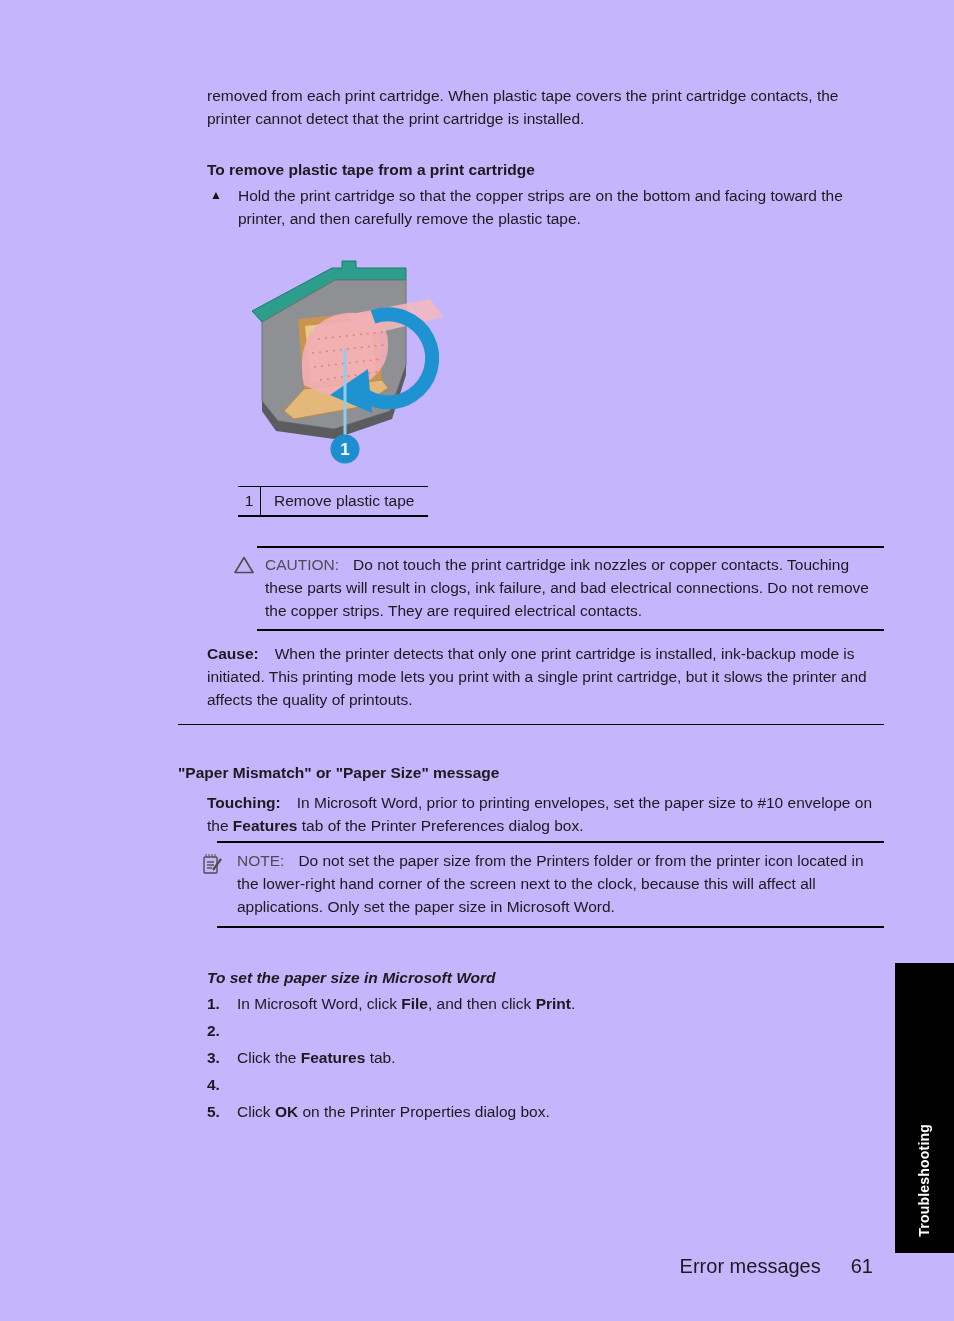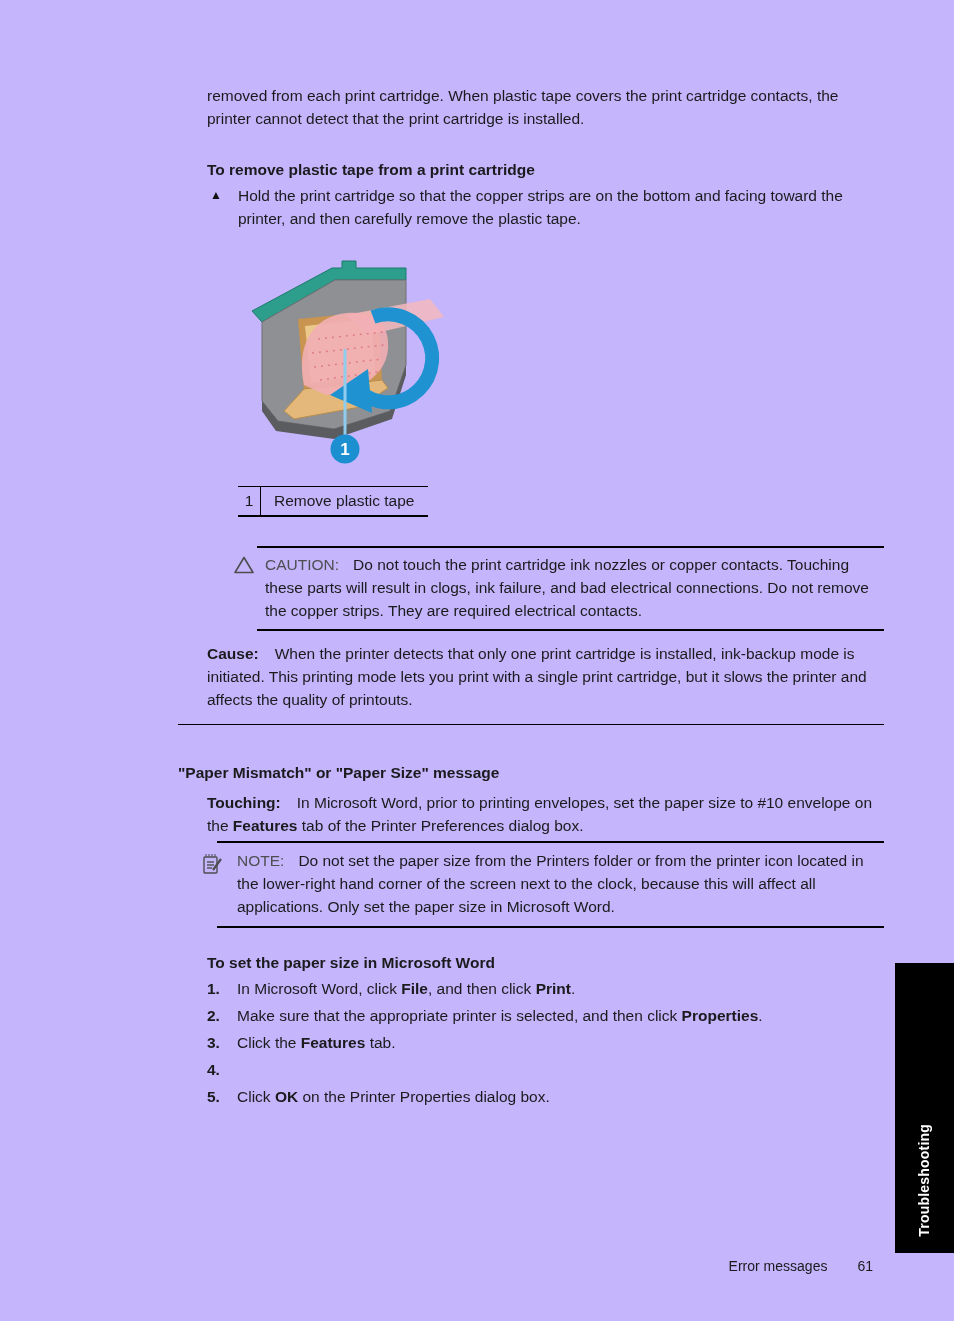--- a/index.html
+++ b/index.html
@@ -22,28 +22,28 @@
   .caution-box{margin:29px 0 0 79px;padding:5px 10px 7px 8px;}
   .caution-icon{position:absolute;left:-23px;top:8px;}
   .note-box{margin:4px 0 0 39px;padding:6px 10px 8px 20px;}
   .note-icon{position:absolute;left:-16px;top:9px;}
   .box-label{font-weight:normal;color:#4d4e50;margin-right:14px;}
   .para-label{font-weight:bold;margin-right:16px;}
   .cause{margin:11px 0 0 29px;}
   .divider{margin:13px 0 0 0;border:none;border-top:1px solid #000;height:0;}
   .h2{margin:36px 0 0 0;}
   .solution{margin:7px 0 0 29px;}
-  .h3{margin:23px 0 0 29px;}
+  .h3{margin:38px 0 0 29px;font-style:italic;}
   .steps{margin:3px 0 0 29px;}
   .step{display:flex;margin-bottom:4px;}
   .step-num{width:30px;flex:0 0 30px;font-weight:bold;}
   .side-tab{position:absolute;right:0;top:963px;width:59px;height:290px;background:#000;
     display:flex;justify-content:center;align-items:flex-end;padding-bottom:16px;box-sizing:border-box;}
   .side-tab span{writing-mode:vertical-rl;transform:rotate(180deg);color:#fff;font-weight:bold;font-size:14px;letter-spacing:0.2px;}
-  .footer{position:absolute;top:1257px;right:81px;display:flex;gap:30px;font-size:14px;line-height:18px;}
+  .footer{position:absolute;top:1257px;right:81px;display:flex;gap:30px;font-size:20px;line-height:18px;}
 </style>
 </head>
 <body>
 
 <div class="page">
   <div class="content">
 
     <p class="intro">removed from each print cartridge. When plastic tape covers the print cartridge contacts, the printer cannot detect that the print cartridge is installed.</p>
 
     <p class="h1 h-bold">To remove plastic tape from a print cartridge</p>
@@ -135,21 +135,20 @@
 
     <p class="h3 h-bold">To set the paper size in Microsoft Word</p>
 
     <div class="steps">
       <div class="step">
         <span class="step-num">1.</span>
         <span><span>In Microsoft Word, click </span><b>File</b><span>, and then click </span><b>Print</b><span>.</span></span>
       </div>
       <div class="step">
         <span class="step-num">2.</span>
-        <span><span>Make sure that the appropriate printer is selected, and then click </span><b>Properties</b><span></span><b></b><span>.</span></span>
       </div>
       <div class="step">
         <span class="step-num">3.</span>
         <span><span>Click the </span><b>Features</b><span> tab.</span><b></b><span></span></span>
       </div>
       <div class="step">
         <span class="step-num">4.</span>
       </div>
       <div class="step">
         <span class="step-num">5.</span>

